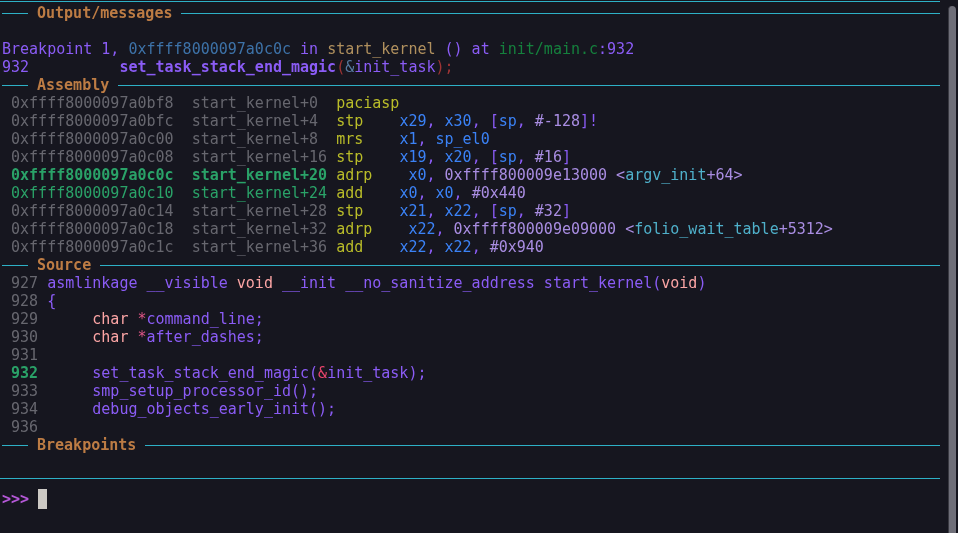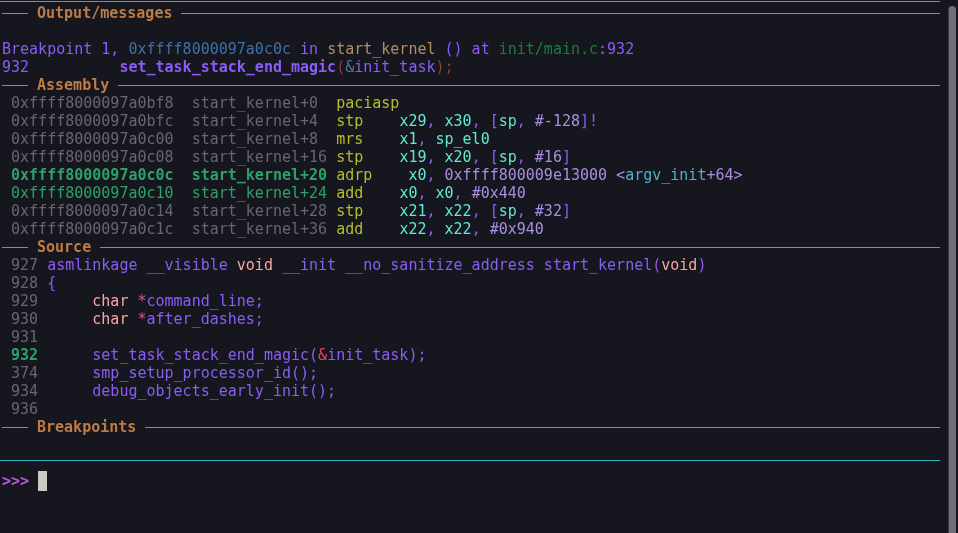--- a/index.html
+++ b/index.html
@@ -28,21 +28,21 @@
   .scrollbar{position:absolute;top:0;right:0;width:12px;height:533px;}
   .sb-thumb{
     position:absolute;top:6px;right:2px;width:8px;height:527px;
     background:#6f6f79;border-radius:4px 4px 0 0;border-left:1px solid #3a3a42;box-sizing:border-box;
   }
   
   .c-fg{color:#8b5cf6}
   .c-dim{color:#67676f}
   .c-grn{color:#2aa268}
   .c-mn{color:#b9bc29}
-  .c-reg{color:#5eead4}
+  .c-reg{color:#3b82f6}
   .c-imm{color:#a98de2}
   .c-sym{color:#4fb0ca}
   .c-num{color:#3d72a8}
   .c-fn{color:#b0905e}
   .c-file{color:#15803d}
   .c-kw{color:#fca5a5}
   .c-star{color:#dc5585}
   .c-amp{color:#e6446b}
   .c-red{color:#9e3434}
   .c-bamp{color:#56799f}
@@ -61,29 +61,30 @@
         <div class="tline"><span class="c-fg">Breakpoint 1, </span><span class="c-num">0xffff8000097a0c0c</span><span class="c-fg"> in </span><span class="c-fn">start_kernel</span><span class="c-fg"> () at </span><span class="c-file">init/main.c</span><span class="c-fg">:932</span></div>
         <div class="tline"><span class="c-fg">932          </span><span class="c-fg c-b">set_task_stack_end_magic</span><span class="c-red">(</span><span class="c-bamp">&amp;</span><span class="c-fg">init_task</span><span class="c-red">)</span><span class="c-red">;</span></div>
         <div class="divider"><span>Assembly</span></div>
         <div class="tline"><span class="c-dim"> 0xffff8000097a0bf8  </span><span class="c-dim">start_kernel+0  </span><span class="c-mn">paciasp</span></div>
         <div class="tline"><span class="c-dim"> 0xffff8000097a0bfc  </span><span class="c-dim">start_kernel+4  </span><span class="c-mn">stp    </span><span class="c-reg">x29</span><span class="c-fg">, </span><span class="c-reg">x30</span><span class="c-fg">, [</span><span class="c-reg">sp</span><span class="c-fg">, </span><span class="c-imm">#-128</span><span class="c-fg">]!</span></div>
         <div class="tline"><span class="c-dim"> 0xffff8000097a0c00  </span><span class="c-dim">start_kernel+8  </span><span class="c-mn">mrs    </span><span class="c-reg">x1</span><span class="c-fg">, </span><span class="c-reg">sp_el0</span></div>
         <div class="tline"><span class="c-dim"> 0xffff8000097a0c08  </span><span class="c-dim">start_kernel+16 </span><span class="c-mn">stp    </span><span class="c-reg">x19</span><span class="c-fg">, </span><span class="c-reg">x20</span><span class="c-fg">, [</span><span class="c-reg">sp</span><span class="c-fg">, </span><span class="c-imm">#16</span><span class="c-fg">]</span></div>
         <div class="tline"><span class="c-grn c-b"> 0xffff8000097a0c0c  </span><span class="c-grn c-b">start_kernel+20 </span><span class="c-mn">adrp    </span><span class="c-reg">x0</span><span class="c-fg">, </span><span class="c-imm">0xffff800009e13000</span><span class="c-imm"> &lt;</span><span class="c-sym">argv_init</span><span class="c-imm">+64&gt;</span></div>
         <div class="tline"><span class="c-grn"> 0xffff8000097a0c10  </span><span class="c-grn">start_kernel+24 </span><span class="c-mn">add    </span><span class="c-reg">x0</span><span class="c-fg">, </span><span class="c-reg">x0</span><span class="c-fg">, </span><span class="c-imm">#0x440</span></div>
         <div class="tline"><span class="c-dim"> 0xffff8000097a0c14  </span><span class="c-dim">start_kernel+28 </span><span class="c-mn">stp    </span><span class="c-reg">x21</span><span class="c-fg">, </span><span class="c-reg">x22</span><span class="c-fg">, [</span><span class="c-reg">sp</span><span class="c-fg">, </span><span class="c-imm">#32</span><span class="c-fg">]</span></div>
+        <div class="tline"><span class="c-dim"> 0xffff8000097a0c18  </span><span class="c-dim">start_kernel+32 </span><span class="c-mn">adrp    </span><span class="c-reg">x22</span><span class="c-fg">, </span><span class="c-imm">0xffff800009e09000</span><span class="c-imm"> &lt;</span><span class="c-sym">folio_wait_table</span><span class="c-imm">+5312&gt;</span></div>
         <div class="tline"><span class="c-dim"> 0xffff8000097a0c1c  </span><span class="c-dim">start_kernel+36 </span><span class="c-mn">add    </span><span class="c-reg">x22</span><span class="c-fg">, </span><span class="c-reg">x22</span><span class="c-fg">, </span><span class="c-imm">#0x940</span></div>
         <div class="divider"><span>Source</span></div>
         <div class="tline"><span class="c-dim"> 927 </span><span class="c-fg">asmlinkage __visible </span><span class="c-kw">void</span><span class="c-fg"> __init __no_sanitize_address start_kernel(</span><span class="c-kw">void</span><span class="c-fg">)</span></div>
         <div class="tline"><span class="c-dim"> 928 </span><span class="c-fg">{</span></div>
         <div class="tline"><span class="c-dim"> 929 </span><span class="c-fg">     </span><span class="c-kw">char</span><span class="c-fg"> </span><span class="c-star">*</span><span class="c-fg">command_line;</span></div>
         <div class="tline"><span class="c-dim"> 930 </span><span class="c-fg">     </span><span class="c-kw">char</span><span class="c-fg"> </span><span class="c-star">*</span><span class="c-fg">after_dashes;</span></div>
         <div class="tline"><span class="c-dim"> 931</span></div>
         <div class="tline"><span class="c-grn c-b"> 932 </span><span class="c-fg">     set_task_stack_end_magic(</span><span class="c-amp">&amp;</span><span class="c-fg">init_task);</span></div>
-        <div class="tline"><span class="c-dim"> 374 </span><span class="c-fg">     smp_setup_processor_id();</span></div>
+        <div class="tline"><span class="c-dim"> 933 </span><span class="c-fg">     smp_setup_processor_id();</span></div>
         <div class="tline"><span class="c-dim"> 934 </span><span class="c-fg">     debug_objects_early_init();</span></div>
         <div class="tline"><span class="c-dim"> 936</span></div>
         <div class="divider"><span>Breakpoints</span></div>
         <div class="blank"></div>
         <div class="rule"></div>
       </div>
 
     <div class="prompt-row">
       <span class="psym">&gt;&gt;&gt;</span>
       <span class="cursor"></span>

